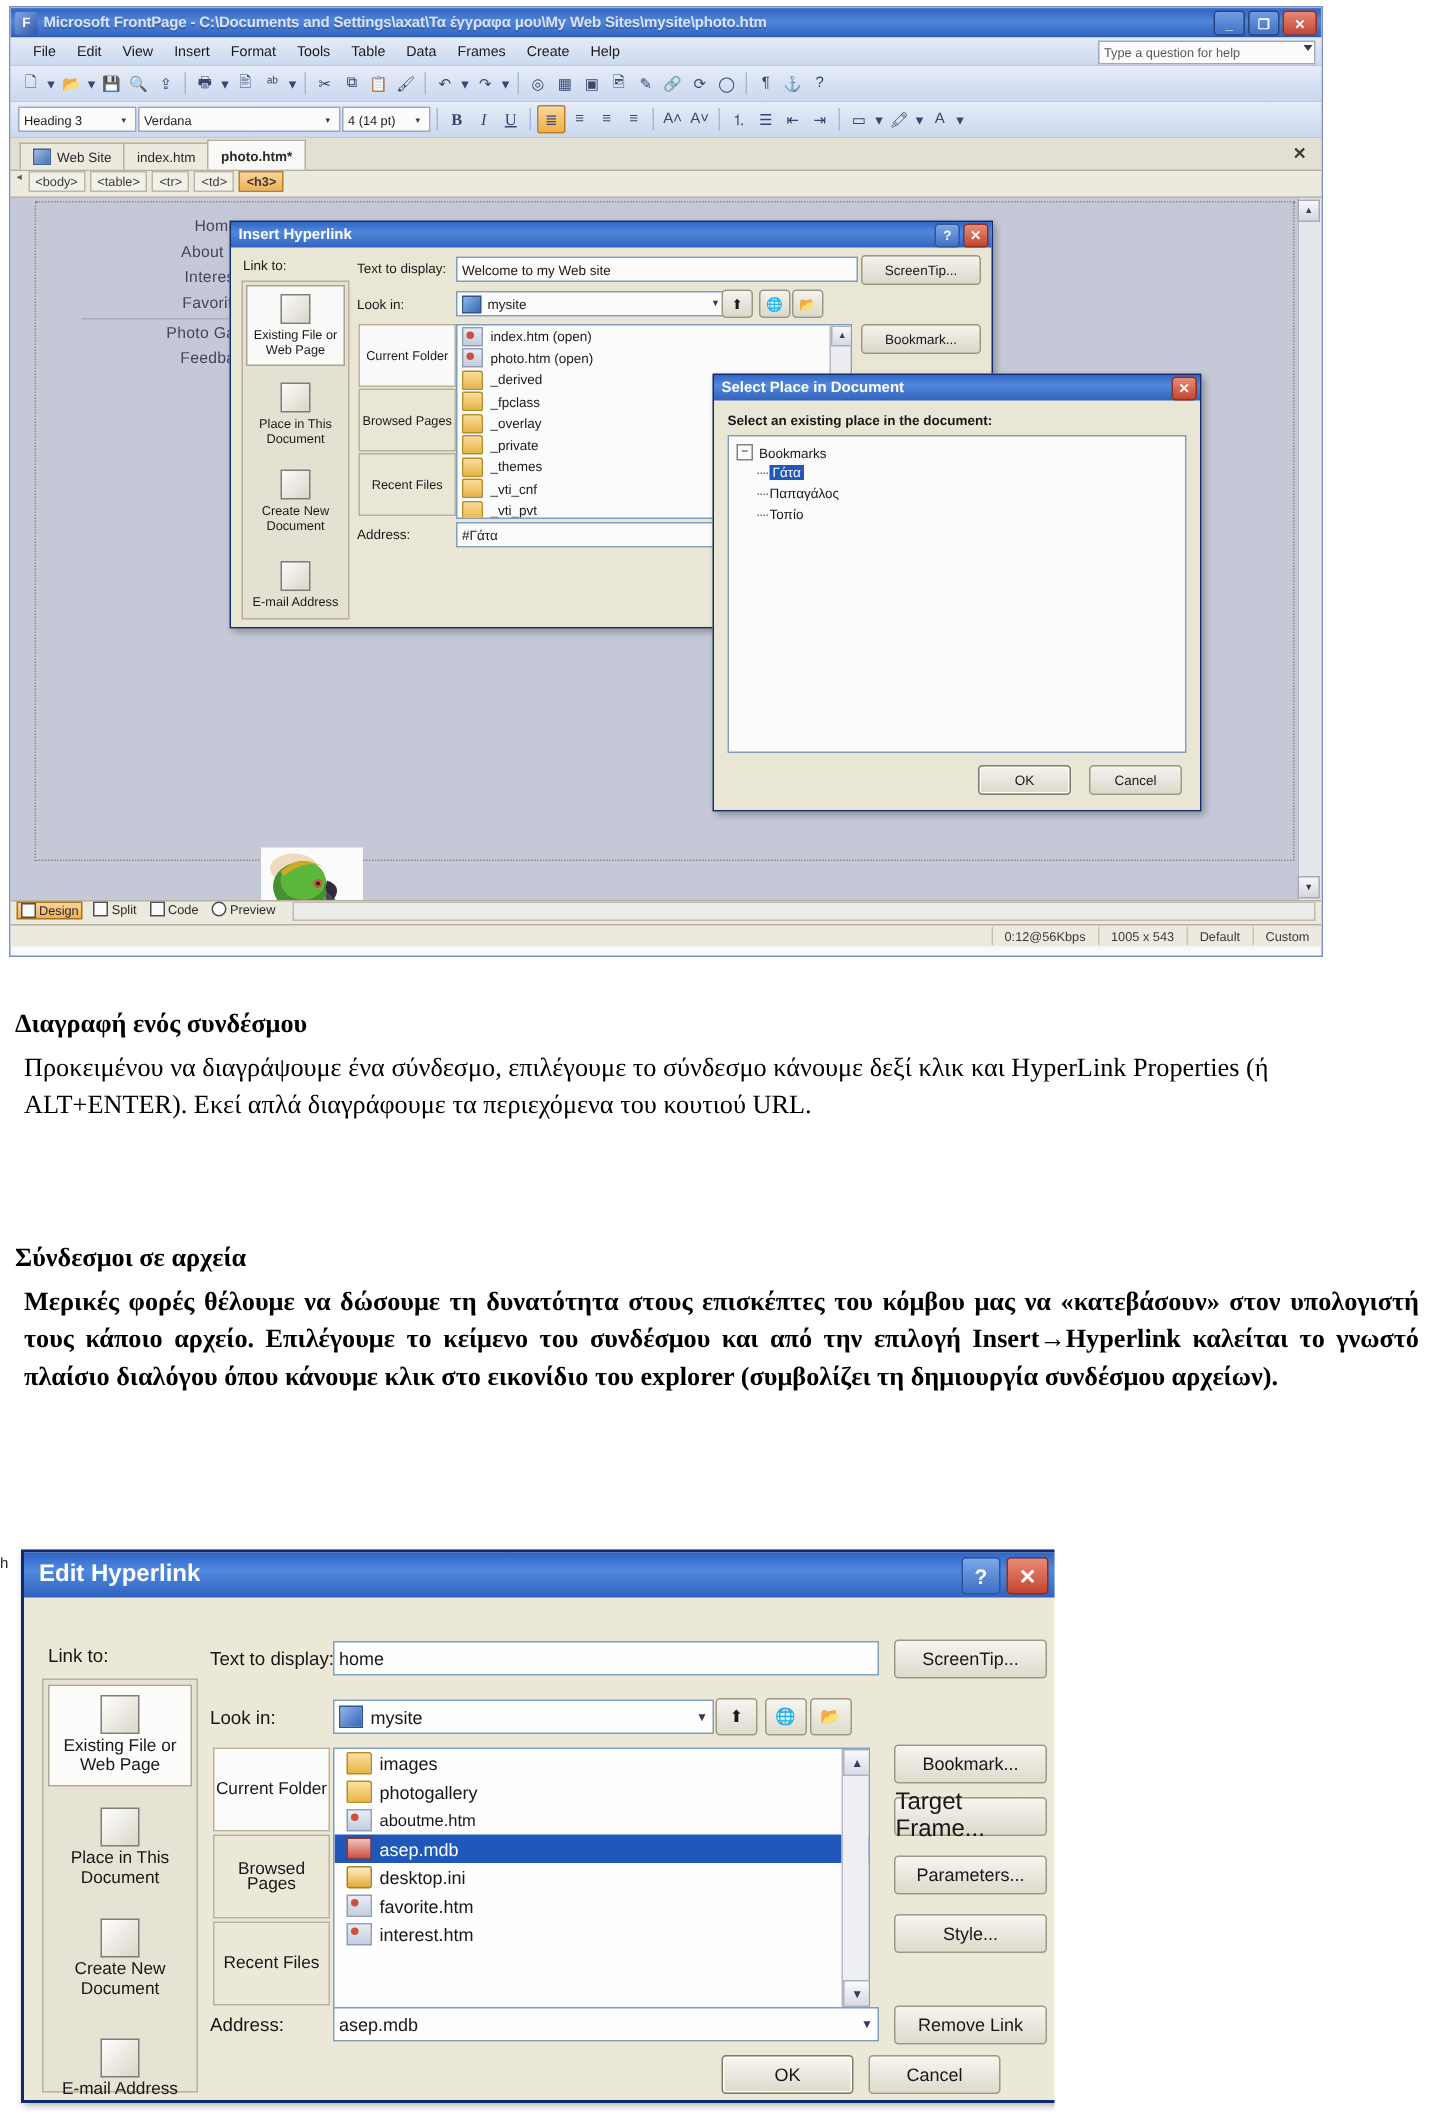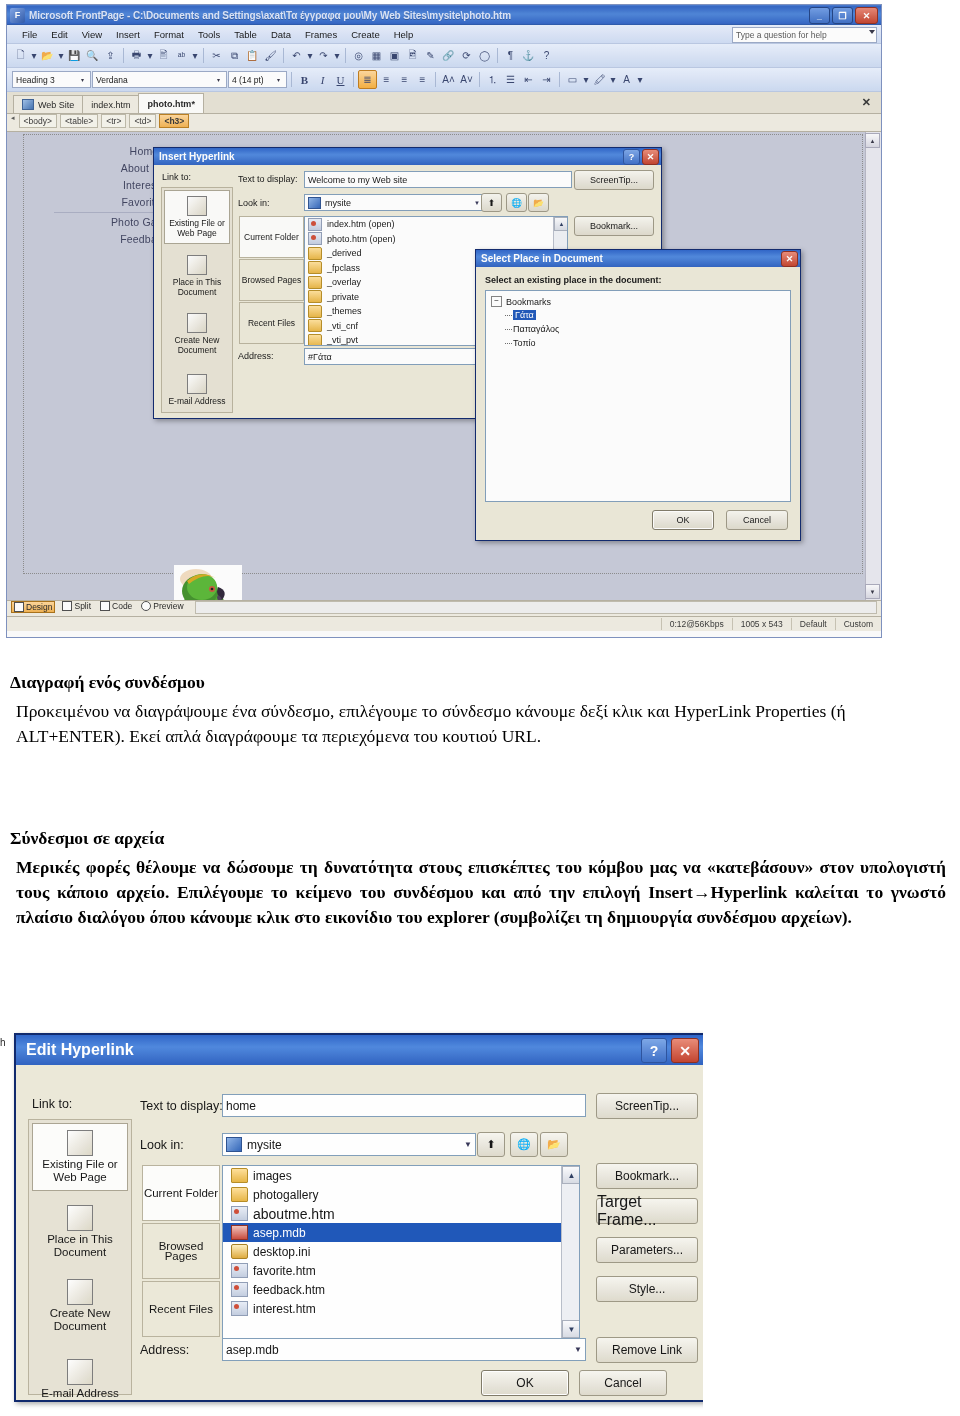--- a/index.html
+++ b/index.html
@@ -549,39 +549,35 @@
 
     <div class="filelist" style="position:absolute;left:206px;top:130px;width:356px;height:172px;">
       <div class="frow" style="height:19px;font-size:12px;padding-left:8px;">
           <span class="ficon fo" style="width:15px;height:13px;"></span>
           <span>images</span>
         </div>
       <div class="frow" style="height:19px;font-size:12px;padding-left:8px;">
           <span class="ficon fo" style="width:15px;height:13px;"></span>
           <span>photogallery</span>
         </div>
-      <div class="frow" style="height:19px;font-size:14px;padding-left:8px;">
+      <div class="frow" style="height:19px;font-size:11px;padding-left:8px;">
           <span class="ficon fh" style="width:15px;height:13px;"></span>
           <span>aboutme.htm</span>
         </div>
       <div class="frow sel" style="height:19px;font-size:12px;padding-left:8px;">
           <span class="ficon fm" style="width:15px;height:13px;"></span>
           <span>asep.mdb</span>
         </div>
       <div class="frow" style="height:19px;font-size:12px;padding-left:8px;align-items:center;">
           <span class="ficon fi" style="width:15px;height:13px;"></span>
           <span>desktop.ini</span>
         </div>
       <div class="frow" style="height:19px;font-size:12px;padding-left:8px;">
           <span class="ficon fh" style="width:15px;height:13px;"></span>
           <span>favorite.htm</span>
-        </div>
-      <div class="frow" style="height:19px;font-size:12px;padding-left:8px;">
-          <span class="ficon fh" style="width:15px;height:13px;"></span>
-          <span>feedback.htm</span>
         </div>
       <div class="frow" style="height:19px;font-size:12px;padding-left:8px;">
           <span class="ficon fh" style="width:15px;height:13px;"></span>
           <span>interest.htm</span>
         </div>
       <div class="sbar" style="width:17px;">
         <div class="sbtn" style="width:17px;height:16px;font-size:8px;">▲</div>
         <div class="sbtn" style="width:17px;height:16px;font-size:8px;position:absolute;bottom:0;">▼</div>
       </div>
     </div>

